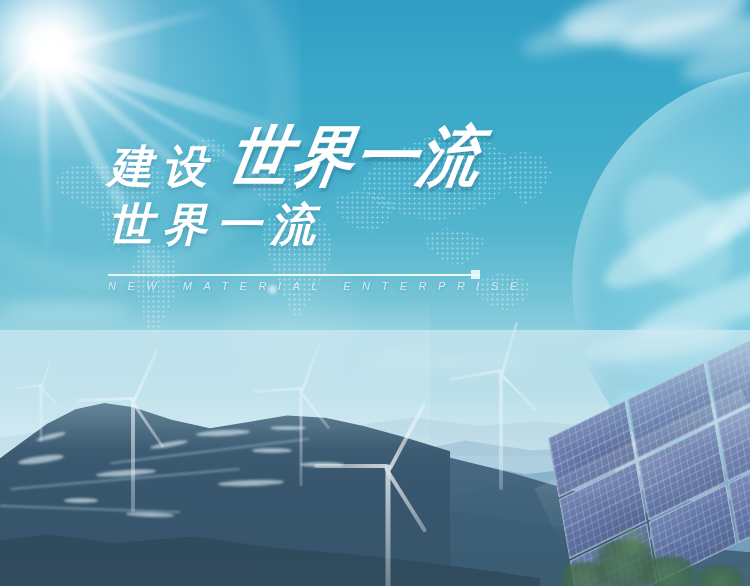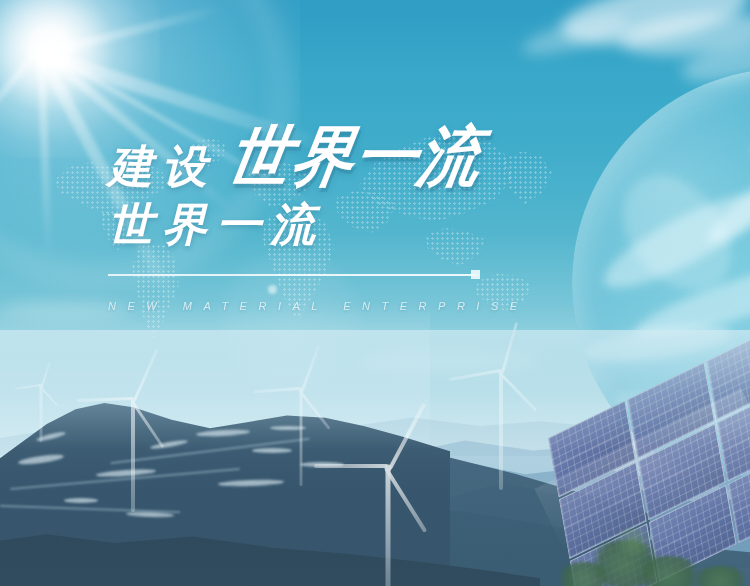--- a/index.html
+++ b/index.html
@@ -327,21 +327,21 @@
     margin-top:26px;
     width:370px; height:2px;
     background:linear-gradient(90deg, rgba(255,255,255,.80) 0%, rgba(255,255,255,.88) 88%, rgba(255,255,255,.88) 100%);
   }
   .divider-cap{
     position:absolute; right:-2px; top:-4px;
     width:9px; height:9px;
     background:rgba(238,248,252,.92);
   }
   .subtitle{
-    margin-top:24px;
+    margin-top:4px;
     font-family:"Liberation Sans", sans-serif;
     font-size:11px;
     font-weight:400;
     letter-spacing:11.5px;
     color:rgba(240,248,251,.80);
     white-space:nowrap;
     text-shadow:0 1px 3px rgba(40,100,130,.25);
   }
 </style>
 </head>

